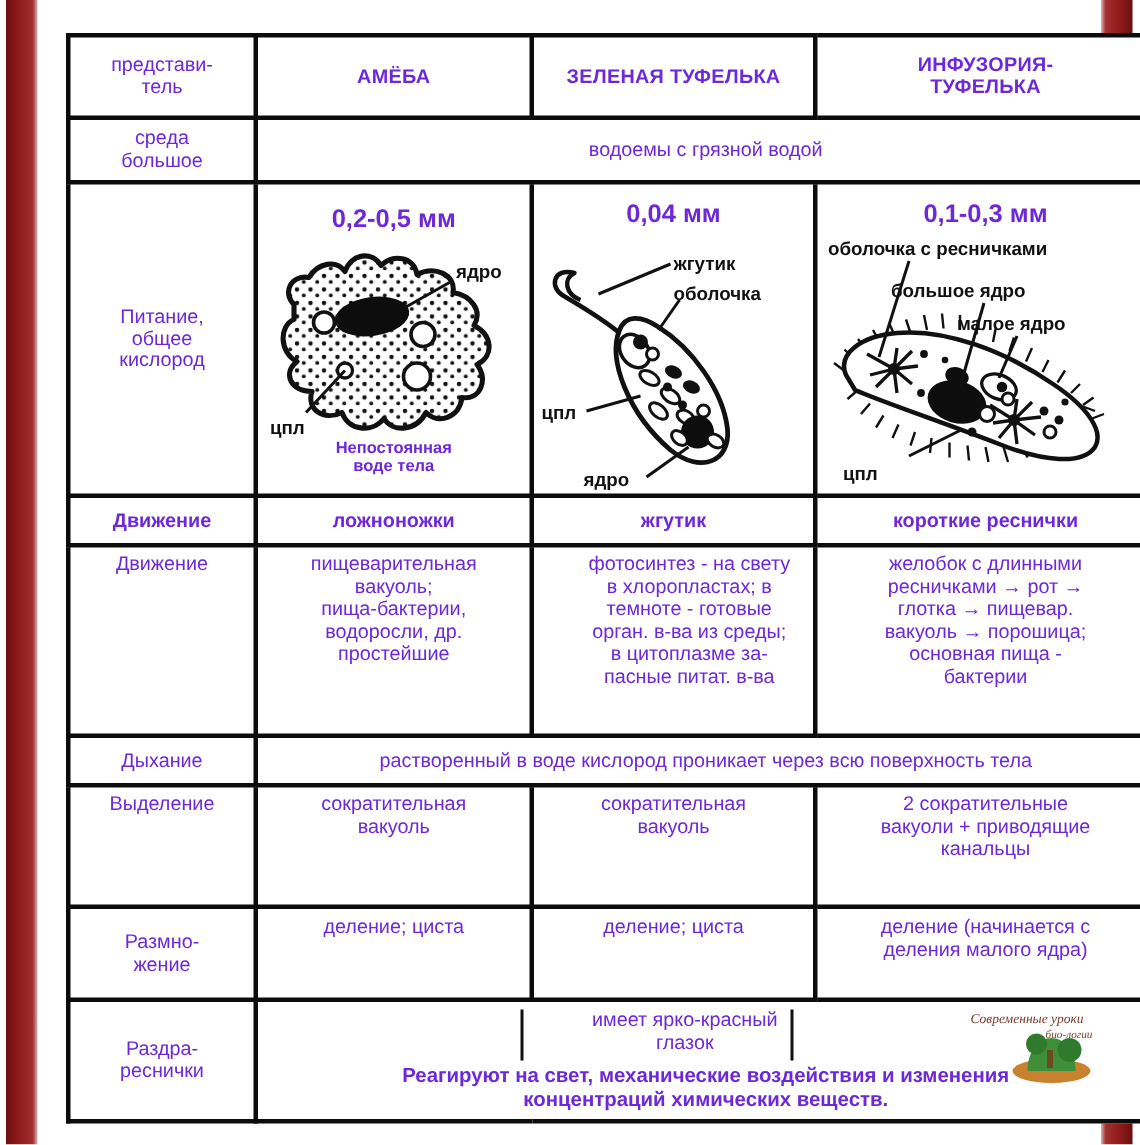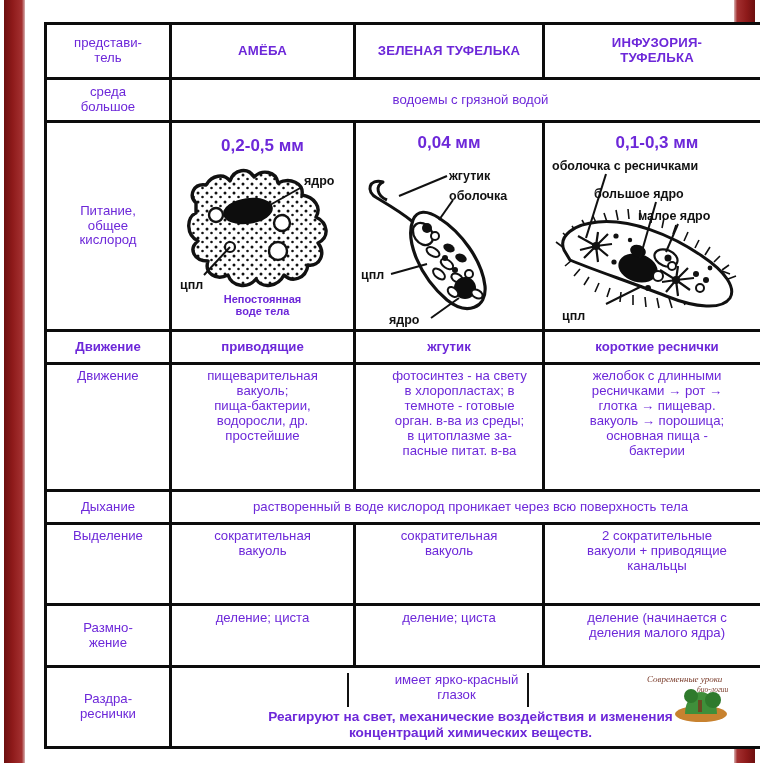--- a/index.html
+++ b/index.html
@@ -229,21 +229,21 @@
               <line x1="128" y1="72" x2="116" y2="100" stroke="#111" stroke-width="2"></line>
               <line x1="56" y1="152" x2="92" y2="134" stroke="#111" stroke-width="2"></line>
               <text x="12" y="168" font-size="12.5" font-family="Liberation Sans, sans-serif" font-weight="bold" fill="#111">цпл</text>
             </svg>
           </div>
         </td>
       </tr>
 
       <tr class="move-row">
         <td class="rowlabel">Движение</td>
-        <td class="cA">приводящие</td>
+        <td class="cA">ложноножки</td>
         <td class="cB">жгутик</td>
         <td class="cC">короткие реснички</td>
       </tr>
 
       <tr class="food-row">
         <td class="rowlabel" style="vertical-align:top;padding-top:4px;">Движение</td>
         <td class="cA" style="vertical-align:top;padding-top:4px;white-space:pre-line;">пищеварительная
 вакуоль;
 пища-бактерии,
 водоросли, др.

